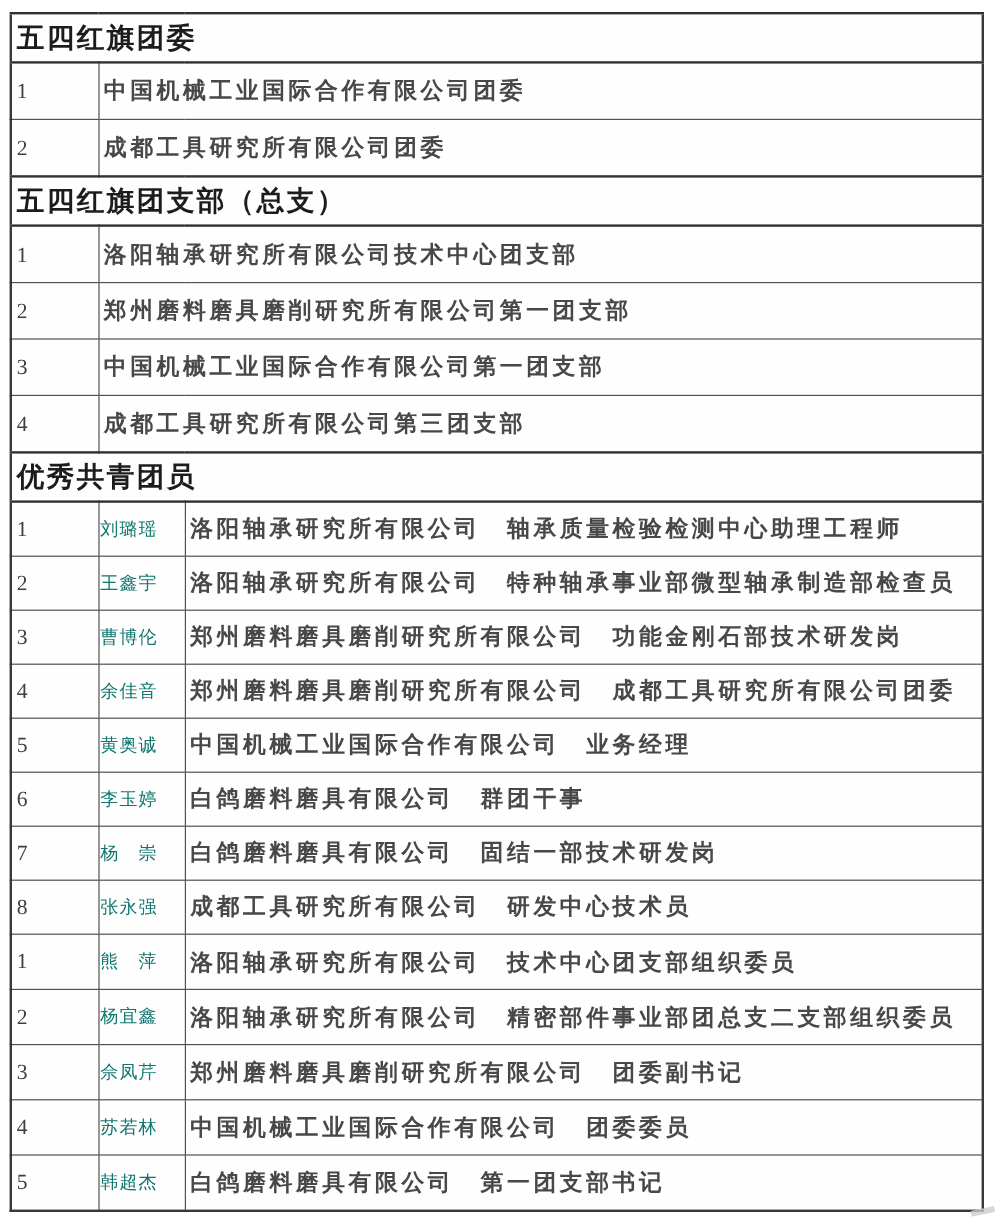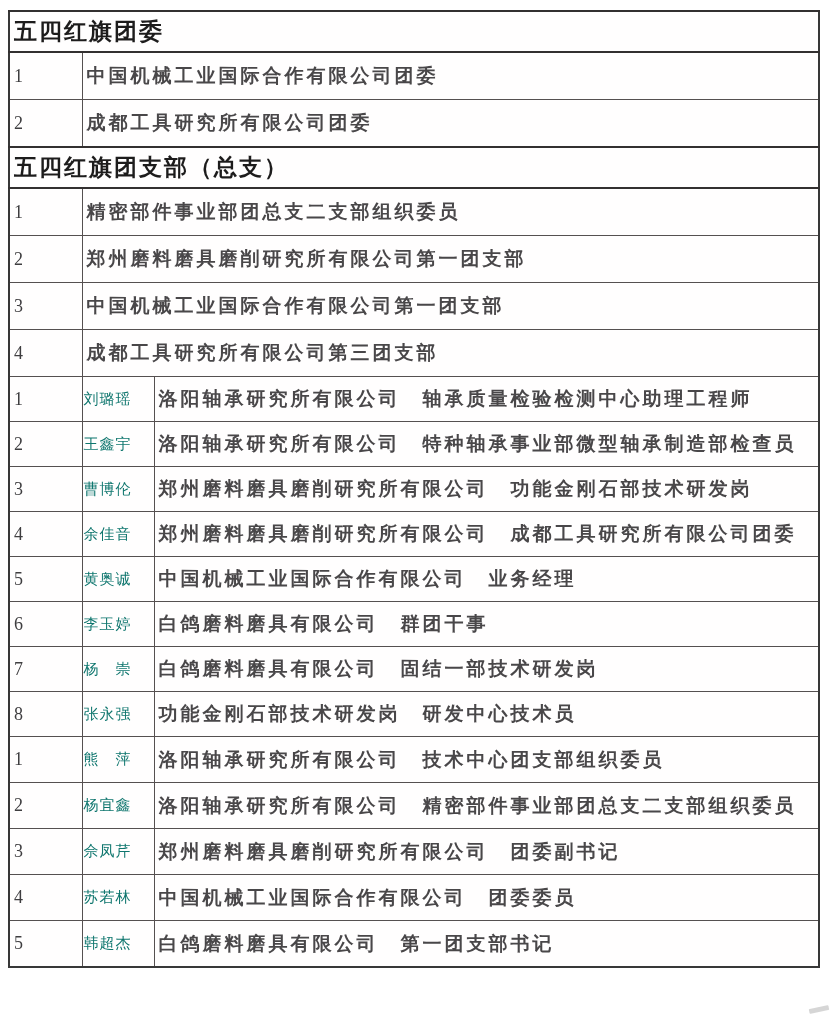--- a/index.html
+++ b/index.html
@@ -95,33 +95,36 @@
         </tr>
         <tr class="sec-0">
           <td class="rank-cell data">2</td>
           <td class="desc-cell data" colspan="2">成都工具研究所有限公司团委</td>
         </tr>
         <tr class="section-header sec-1">
           <td colspan="3">五四红旗团支部（总支）</td>
         </tr>
         <tr class="sec-1">
           <td class="rank-cell data">1</td>
-          <td class="desc-cell data" colspan="2">精密部件事业部团总支二支部组织委员</td>
+          <td class="desc-cell data" colspan="2">洛阳轴承研究所有限公司技术中心团支部</td>
         </tr>
         <tr class="sec-1">
           <td class="rank-cell data">2</td>
           <td class="desc-cell data" colspan="2">郑州磨料磨具磨削研究所有限公司第一团支部</td>
         </tr>
         <tr class="sec-1">
           <td class="rank-cell data">3</td>
           <td class="desc-cell data" colspan="2">中国机械工业国际合作有限公司第一团支部</td>
         </tr>
         <tr class="sec-1">
           <td class="rank-cell data">4</td>
           <td class="desc-cell data" colspan="2">成都工具研究所有限公司第三团支部</td>
+        </tr>
+        <tr class="section-header sec-2">
+          <td colspan="3">优秀共青团员</td>
         </tr>
         <tr class="sec-2">
           <td class="rank-cell data">1</td>
           <td class="name-cell data">刘璐瑶</td>
           <td class="desc-cell data" colspan="1">洛阳轴承研究所有限公司　轴承质量检验检测中心助理工程师</td>
         </tr>
         <tr class="sec-2">
           <td class="rank-cell data">2</td>
           <td class="name-cell data">王鑫宇</td>
           <td class="desc-cell data" colspan="1">洛阳轴承研究所有限公司　特种轴承事业部微型轴承制造部检查员</td>
@@ -147,21 +150,21 @@
           <td class="desc-cell data" colspan="1">白鸽磨料磨具有限公司　群团干事</td>
         </tr>
         <tr class="sec-2">
           <td class="rank-cell data">7</td>
           <td class="name-cell data">杨　崇</td>
           <td class="desc-cell data" colspan="1">白鸽磨料磨具有限公司　固结一部技术研发岗</td>
         </tr>
         <tr class="sec-2">
           <td class="rank-cell data">8</td>
           <td class="name-cell data">张永强</td>
-          <td class="desc-cell data" colspan="1">功能金刚石部技术研发岗　研发中心技术员</td>
+          <td class="desc-cell data" colspan="1">成都工具研究所有限公司　研发中心技术员</td>
         </tr>
         <tr class="sec-3">
           <td class="rank-cell data">1</td>
           <td class="name-cell data">熊　萍</td>
           <td class="desc-cell data" colspan="1">洛阳轴承研究所有限公司　技术中心团支部组织委员</td>
         </tr>
         <tr class="sec-3">
           <td class="rank-cell data">2</td>
           <td class="name-cell data">杨宜鑫</td>
           <td class="desc-cell data" colspan="1">洛阳轴承研究所有限公司　精密部件事业部团总支二支部组织委员</td>

